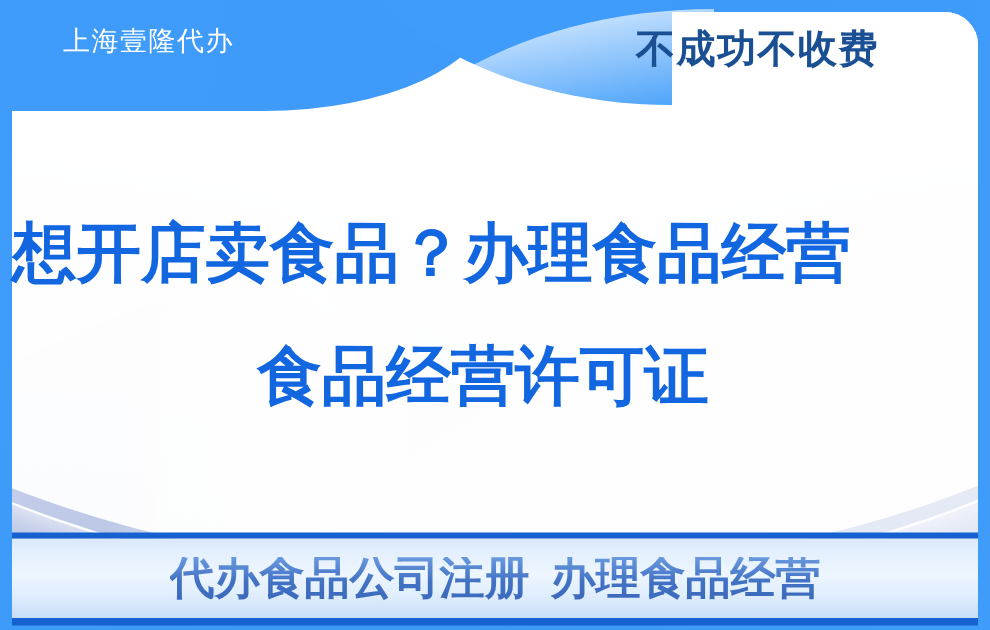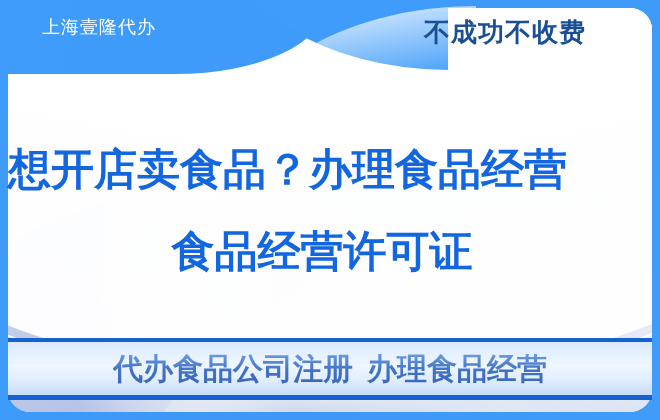--- a/index.html
+++ b/index.html
@@ -197,21 +197,21 @@
   .headline .line-2 {
     display: block;
     text-align: center;
     white-space: nowrap;
   }
 
   
   .keybar {
     position: absolute;
     left: 8px;
-    bottom: 20px;
+    bottom: 3px;
     width: 644px;
     height: 62px;
     box-sizing: border-box;
     border-top: 4px solid #1461cf;
     border-bottom: 5px solid #1461cf;
     background: linear-gradient(180deg,
         #d9e8fb 0%,
         #e6f1fe 22%,
         #eef6ff 45%,
         #dfedfd 72%,

